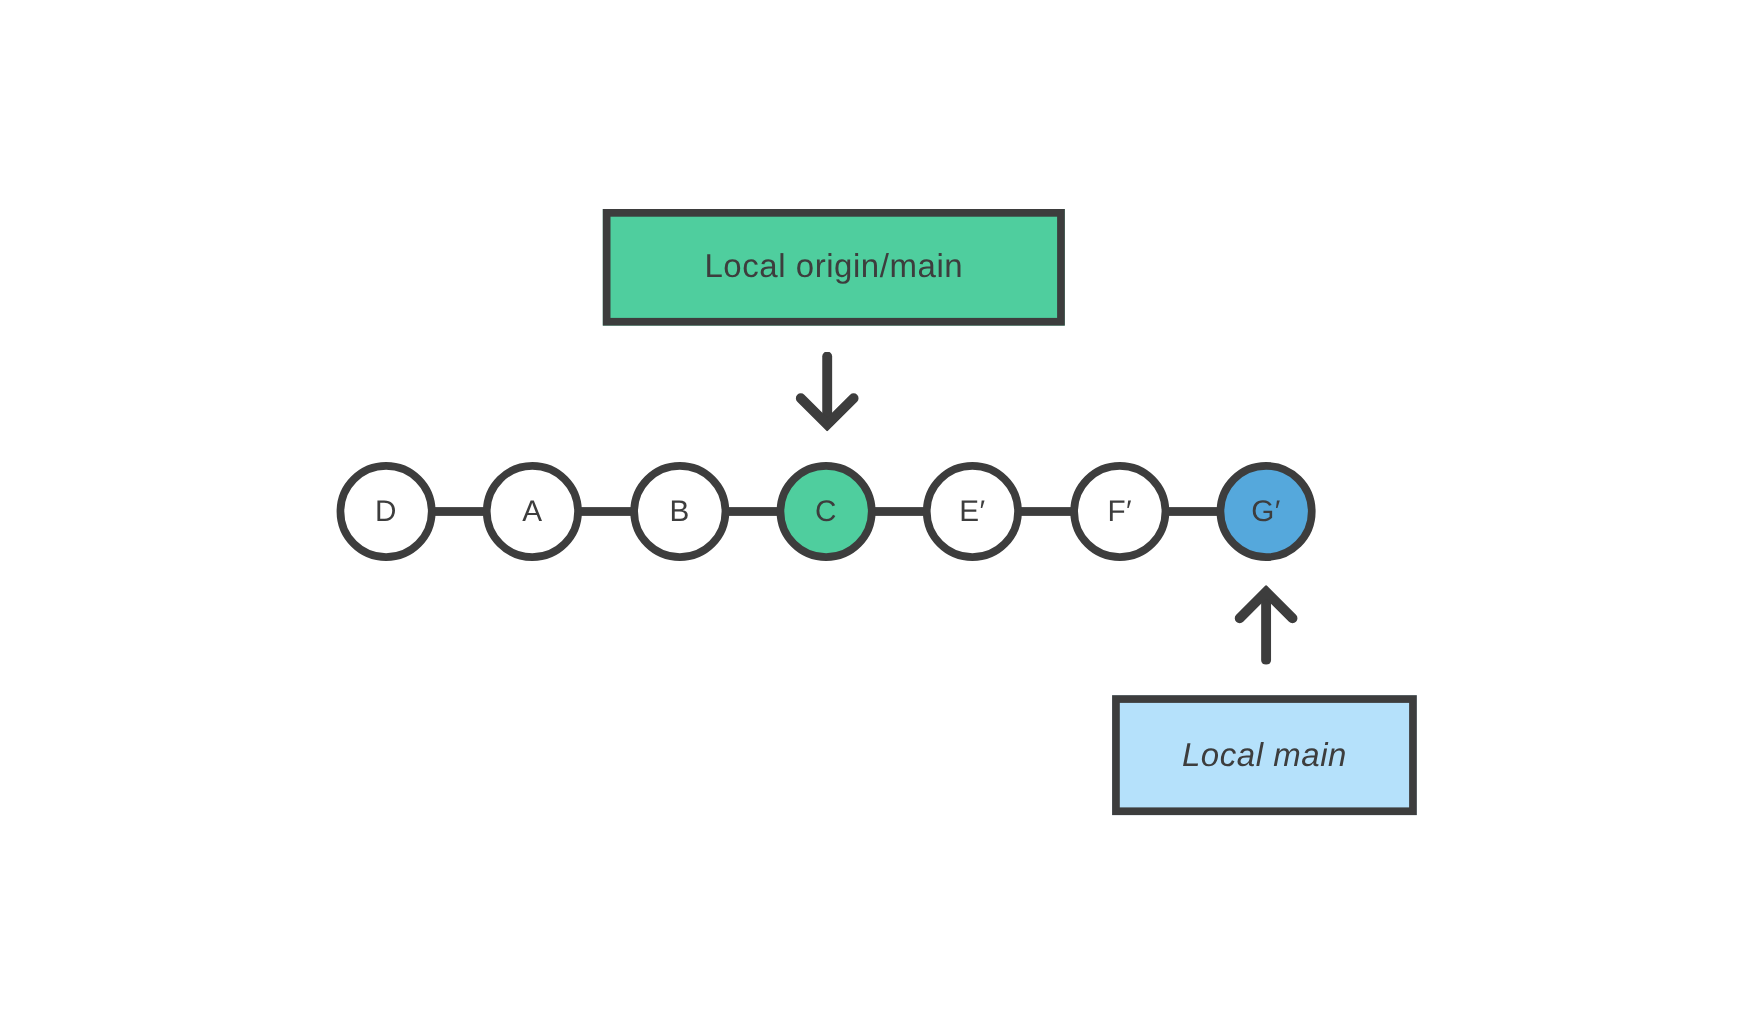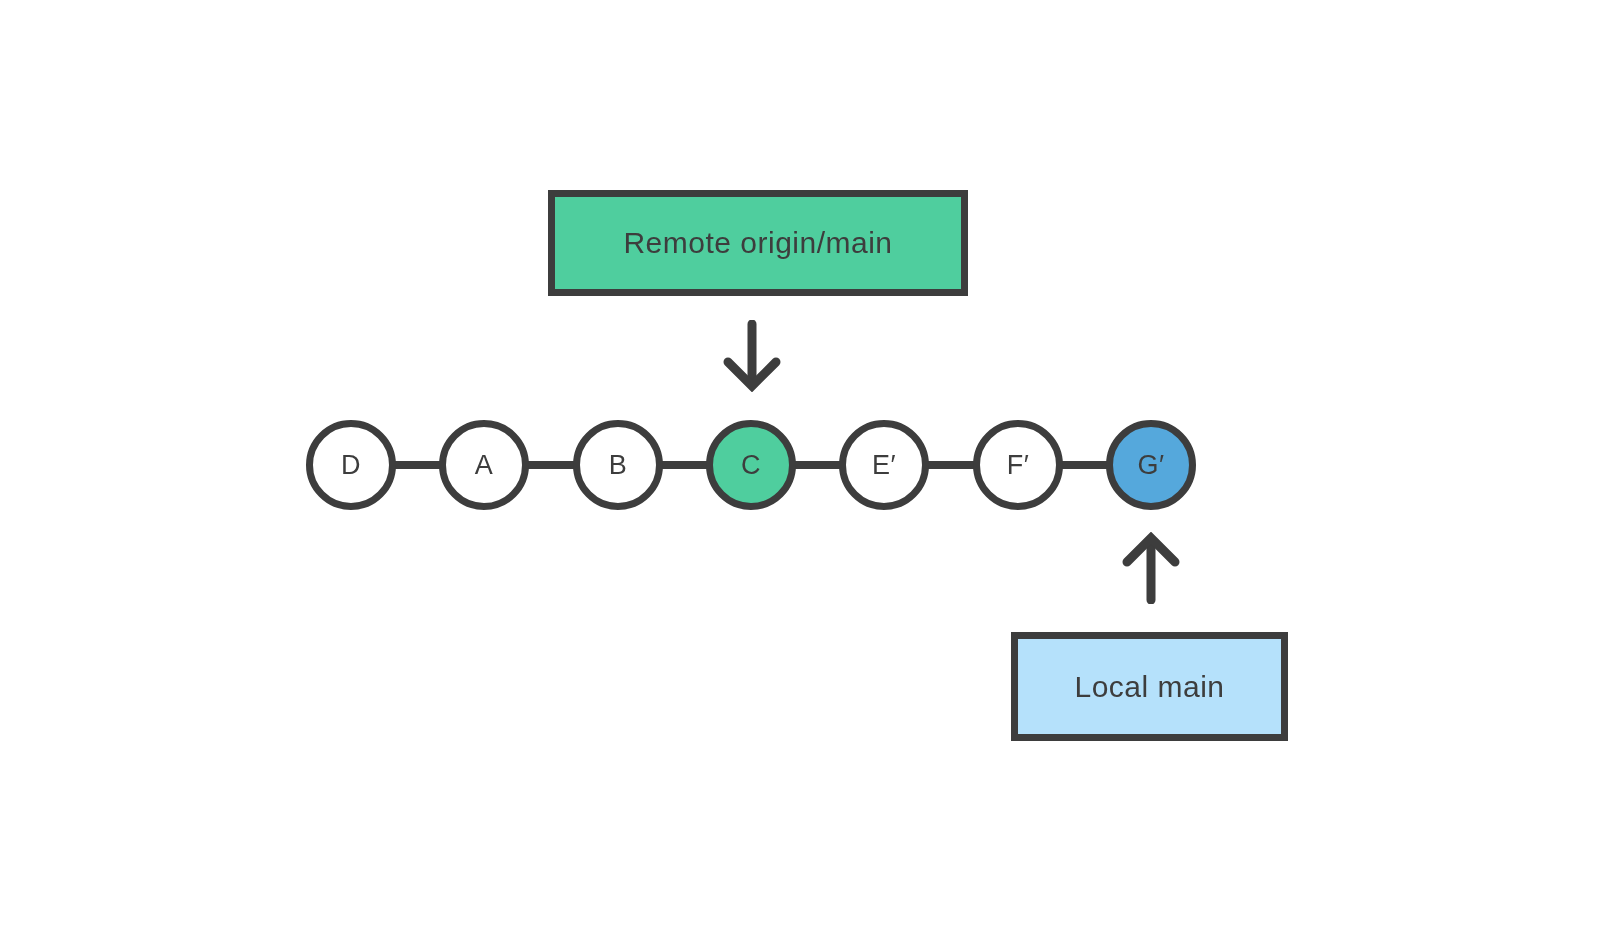--- a/index.html
+++ b/index.html
@@ -33,20 +33,21 @@
     width: 420px;
     height: 106px;
     background: #4FCE9E;
   }
   .local-box {
     left: 1011px;
     top: 632px;
     width: 277px;
     height: 109px;
     background: #B5E1FB;
+    font-style: italic;
   }
   .track {
     position: absolute;
     left: 351px;
     top: 461px;
     width: 800px;
     height: 8px;
     background: #3D3D3D;
     z-index: 1;
   }
@@ -71,21 +72,21 @@
     position: absolute;
     z-index: 2;
   }
 </style>
 </head>
 <body>
 
 <div class="canvas">
 
   <div class="branch-box remote-box">
-    <span>Remote origin/main</span>
+    <span>Local origin/main</span>
   </div>
 
   <svg class="arrow" style="left:722px; top:320px;" width="60" height="72" viewBox="0 0 60 72">
     <line x1="30" y1="4" x2="30" y2="64" stroke="#3D3D3D" stroke-width="9" stroke-linecap="round"></line>
     <polyline points="6,42 30,66 54,42" fill="none" stroke="#3D3D3D" stroke-width="9" stroke-linecap="round" stroke-linejoin="miter"></polyline>
   </svg>
 
   <div class="track"></div>
 
   <div class="commit" style="left: 306px; background-color: rgb(255, 255, 255);">

